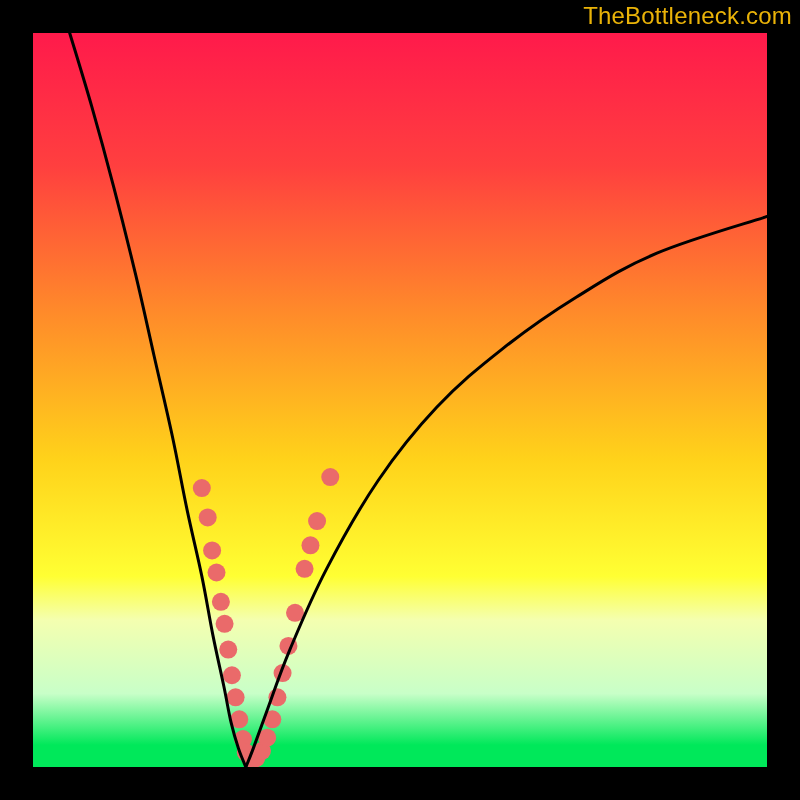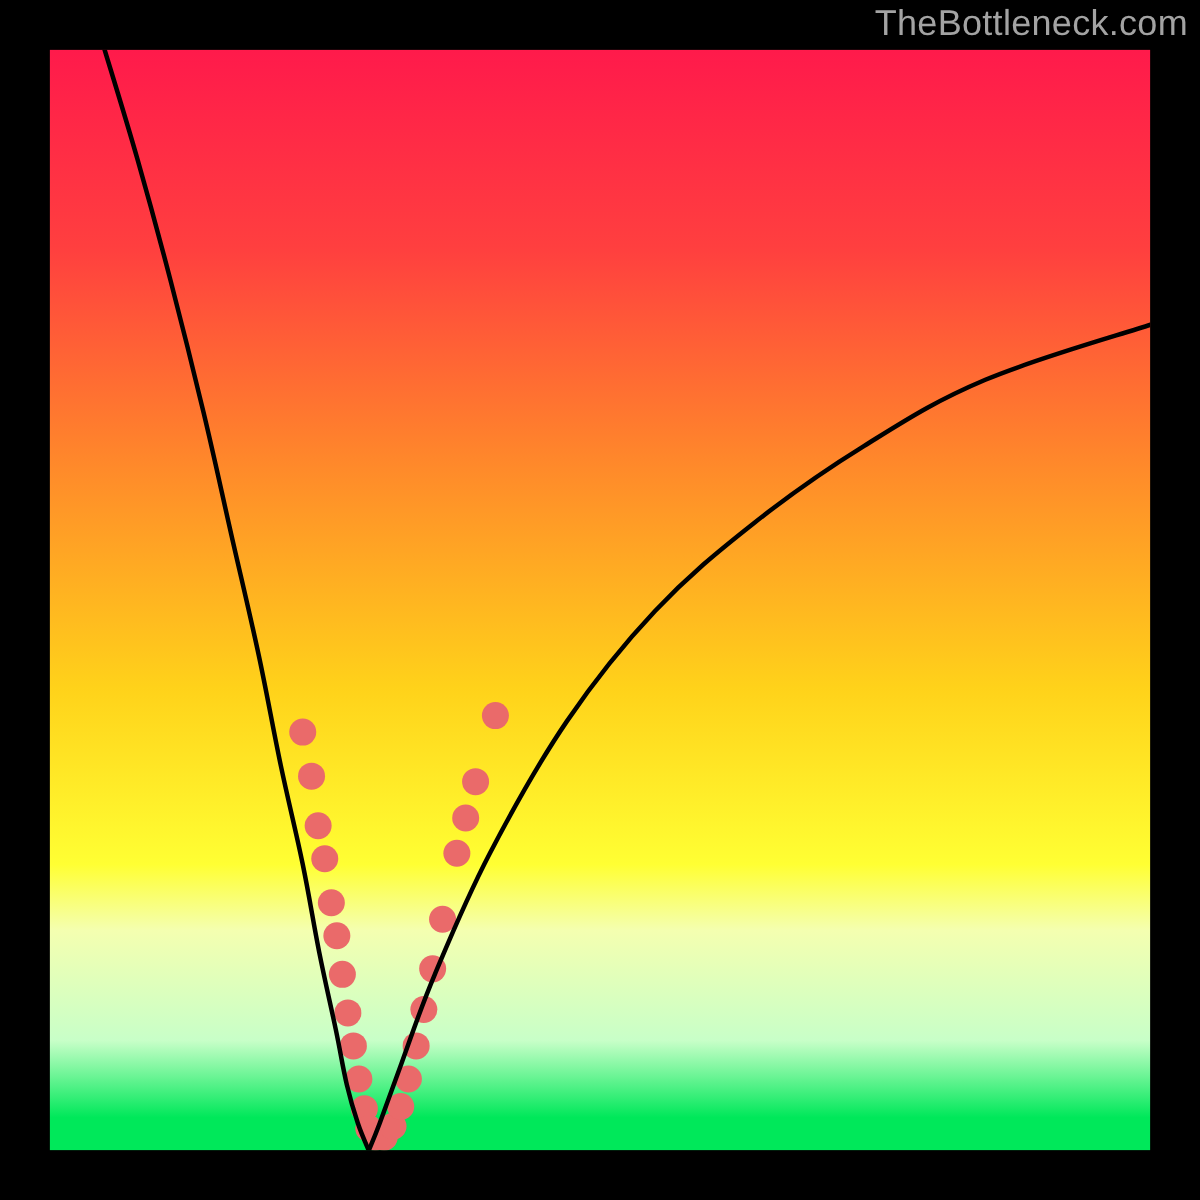--- a/index.html
+++ b/index.html
@@ -24,21 +24,21 @@
     top: 33px;
     left: 33px;
     width: 734px;
     height: 734px;
     overflow: hidden;
   }
   .watermark {
     position: absolute;
     top: 2px;
     right: 8px;
-    color: #a3a3a3;
+    color: #eab308;
     font-size: 24px;
     font-weight: 500;
     letter-spacing: 0.2px;
     margin-left: 38px;
   }
   svg { display: block; }
 </style>
 </head>
 <body>
 

